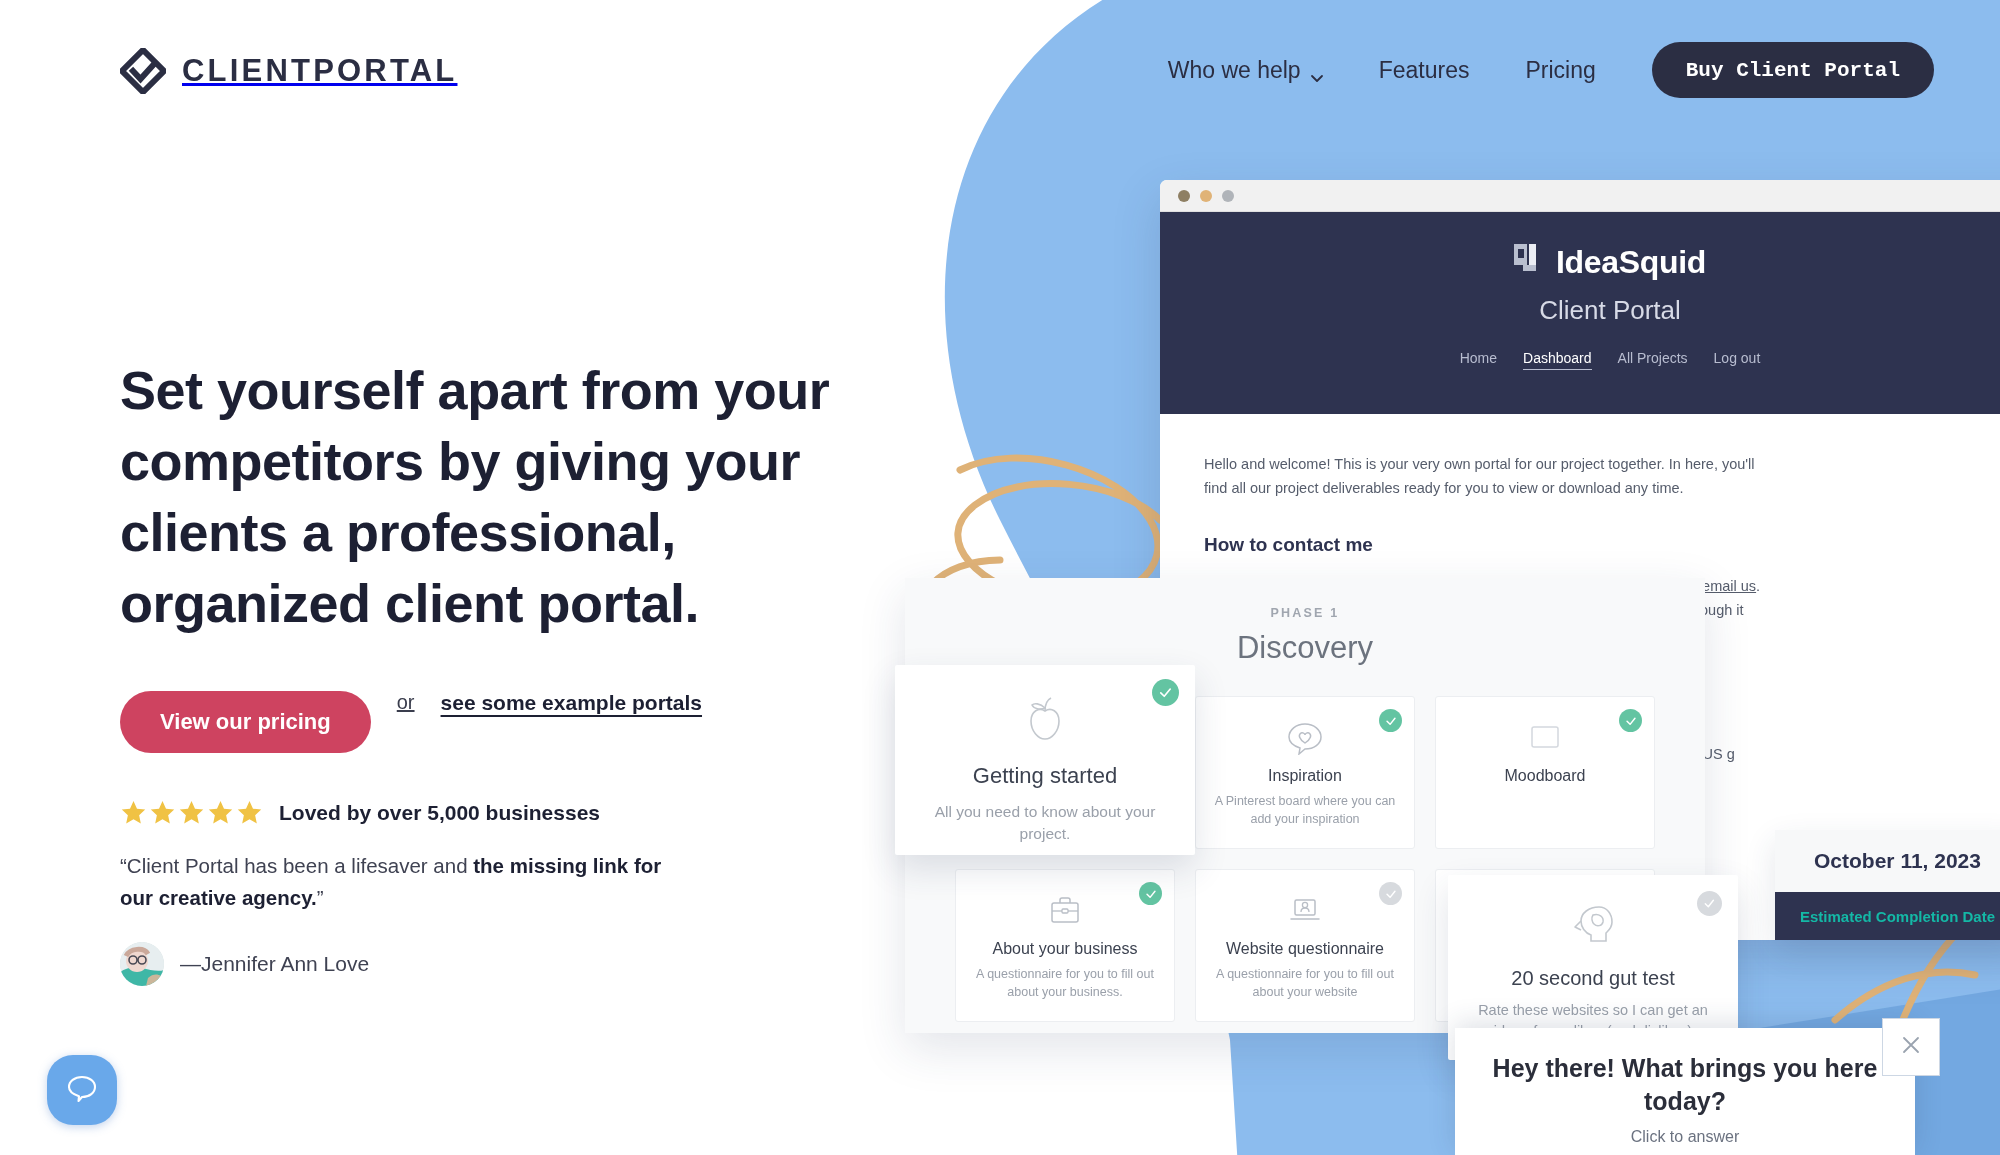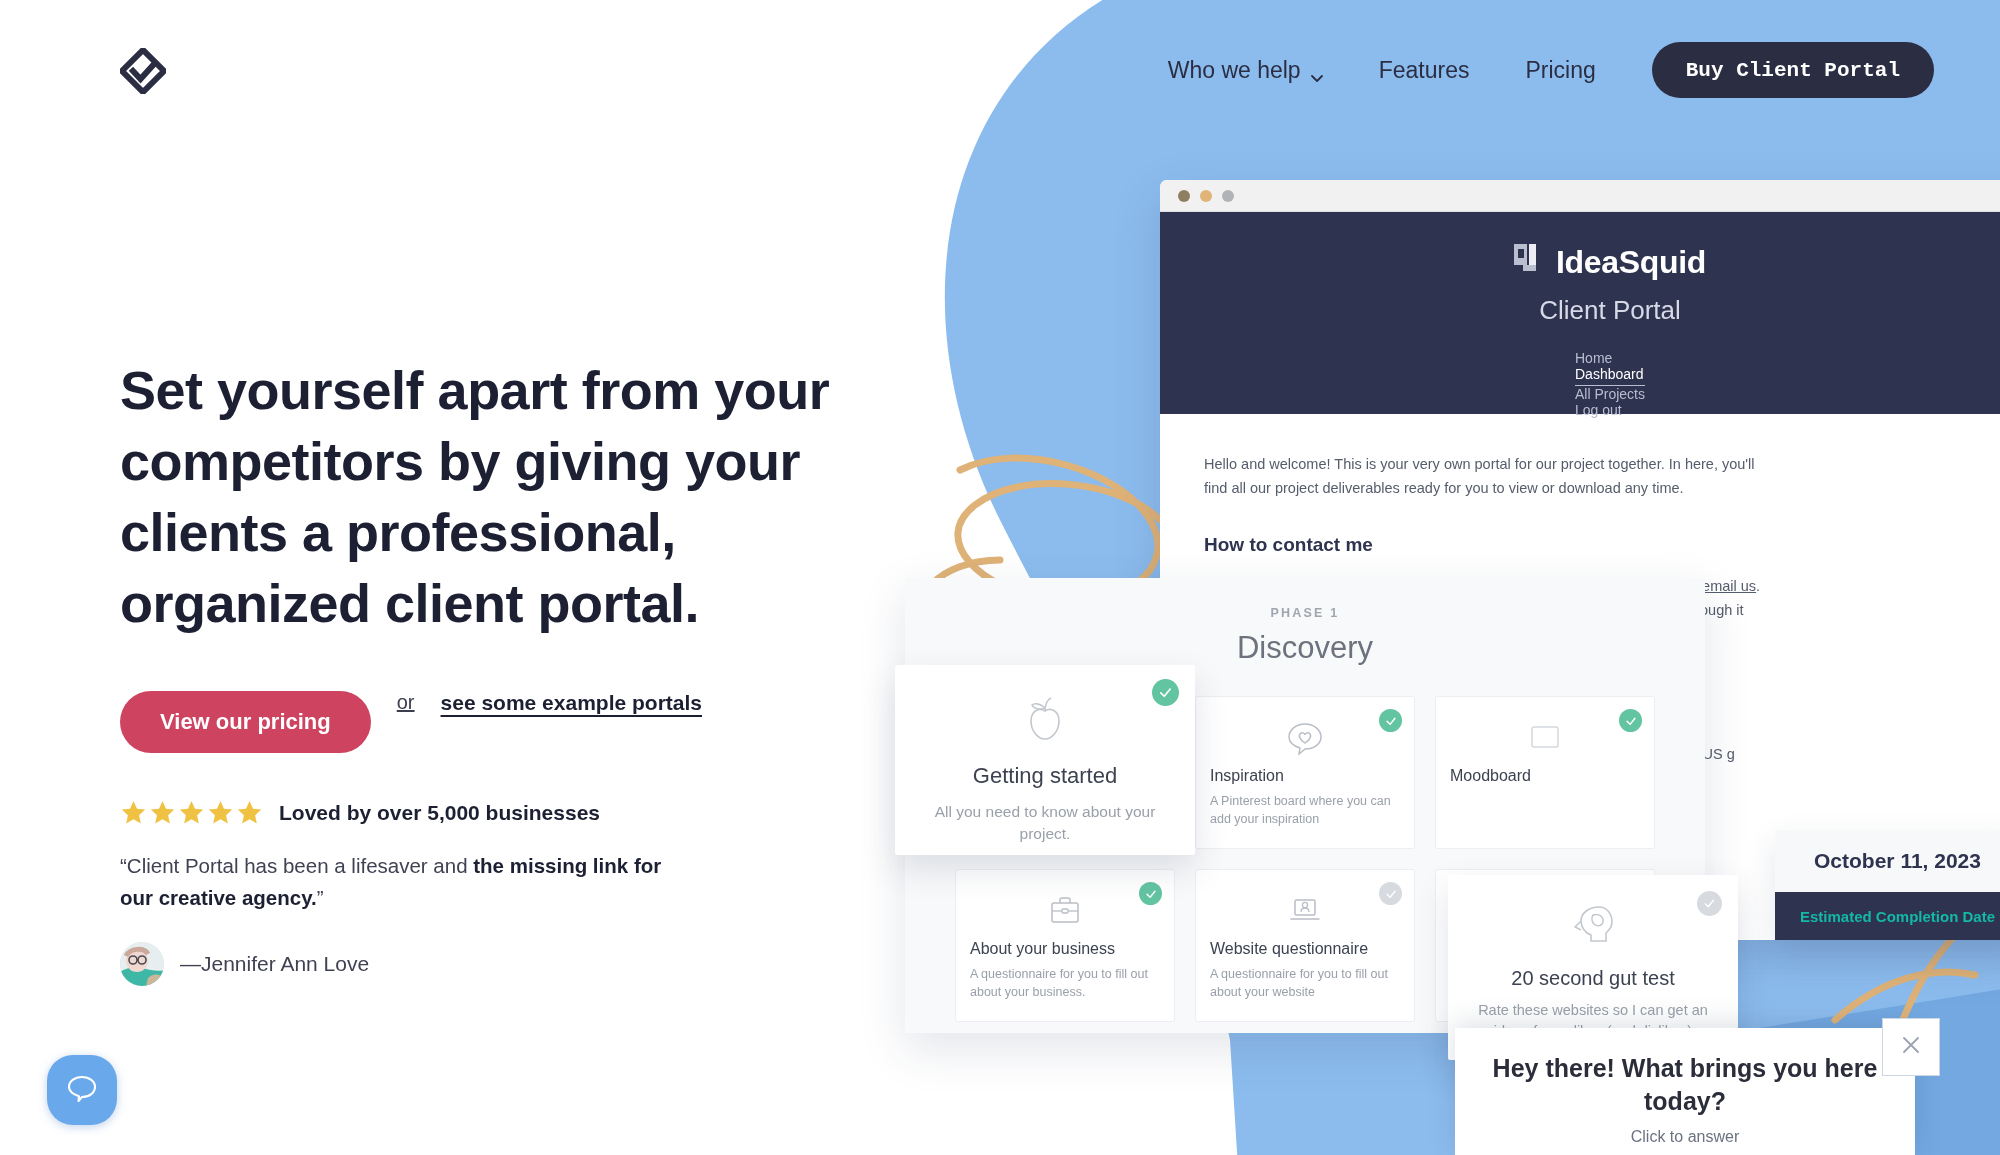--- a/index.html
+++ b/index.html
@@ -105,21 +105,21 @@
   .dot { width:12px; height:12px; border-radius:50%; }
   .dot.d1{ background:#8e7f63; } .dot.d2{ background:#e0b377; } .dot.d3{ background:#b0b4b9; }
   .portal-head {
     background:#2e3350; height:202px; display:flex; flex-direction:column;
     align-items:center; justify-content:flex-start; padding-top:32px;
   }
   .ideasquid { display:flex; align-items:flex-start; gap:12px; }
   .is-mark { width:30px; height:30px; }
   .is-name { color:#ffffff; font-size:32px; font-weight:bold; letter-spacing:-0.3px; }
   .portal-sub { color:#d7dae6; font-size:26px; margin-top:14px; font-weight:300; }
-  .portal-nav { display:flex; margin-top:24px;flex-direction:column; }
+  .portal-nav { display:flex; gap:26px; margin-top:24px; }
   .pnav { color:#b8bdd0; font-size:14px; }
   .pnav.active { color:#ffffff; border-bottom:1px solid #b8bdd0; padding-bottom:3px; }
   .portal-body { padding:38px 44px 0 44px; }
   .pb-text { font-size:14.5px; line-height:24px; color:#555c6b; max-width:560px; }
   .pb-h3 { font-size:19px; font-weight:bold; color:#2e3350; margin:34px 0 18px 0; }
   .pb-text u { text-decoration:underline; }
 
   
   .phase-panel {
     position:absolute; left:905px; top:578px; width:800px; height:455px;
@@ -130,21 +130,21 @@
     text-align:center; font-size:12.5px; letter-spacing:2.2px; color:#a0a6af;
     font-weight:bold; margin-top:28px;
   }
   .phase-title { text-align:center; font-size:31px; color:#6c737e; font-weight:300; margin-top:10px; }
   .card-grid {
     margin:30px auto 0 auto; width:700px;
     display:grid; grid-template-columns:repeat(3,1fr); gap:20px;
   }
   .pcard {
     background:#fff; border:1px solid #eceef1; border-radius:3px;
-    padding:22px 14px 20px 14px; position:relative; text-align:left;
+    padding:22px 14px 20px 14px; position:relative; text-align:center;
     min-height:128px;
   }
   .pcard .check {
     position:absolute; top:12px; right:12px; width:23px; height:23px; border-radius:50%;
     background:#63c4a2; display:flex; align-items:center; justify-content:center;
   }
   .pcard .check.off { background:#d7dade; }
   .pcard-icon { height:38px; display:flex; align-items:center; justify-content:center; }
   .pcard-title { font-size:16px; color:#3c4250; margin-top:10px; }
   .pcard-desc { font-size:12.5px; color:#9aa0aa; line-height:18px; margin-top:7px; }
@@ -222,20 +222,21 @@
   </div>
 
   <header class="site-header">
     <a class="logo" href="#">
       <span class="logo-mark">
         <svg viewBox="0 0 46 46" width="46" height="46">
           <path d="M23 2 L44 23 L23 44 L2 23 Z" fill="none" stroke="#2b2e43" stroke-width="6"></path>
           <path d="M13 23 L20.5 31 L35 15" fill="none" stroke="#2b2e43" stroke-width="6" stroke-linecap="square"></path>
         </svg>
       </span>
+      <span class="logo-text">CLIENTPORTAL</span>
     </a>
 
     <nav class="main-nav">
       <a class="nav-link" href="#">
         <span>Who we help</span>
         <span class="chev">
           <svg viewBox="0 0 14 14" width="14" height="14">
               <path d="M2 5 L7 10 L12 5" fill="none" stroke="#2b2e43" stroke-width="1.8" stroke-linecap="round" stroke-linejoin="round"></path>
             </svg>
         </span>

